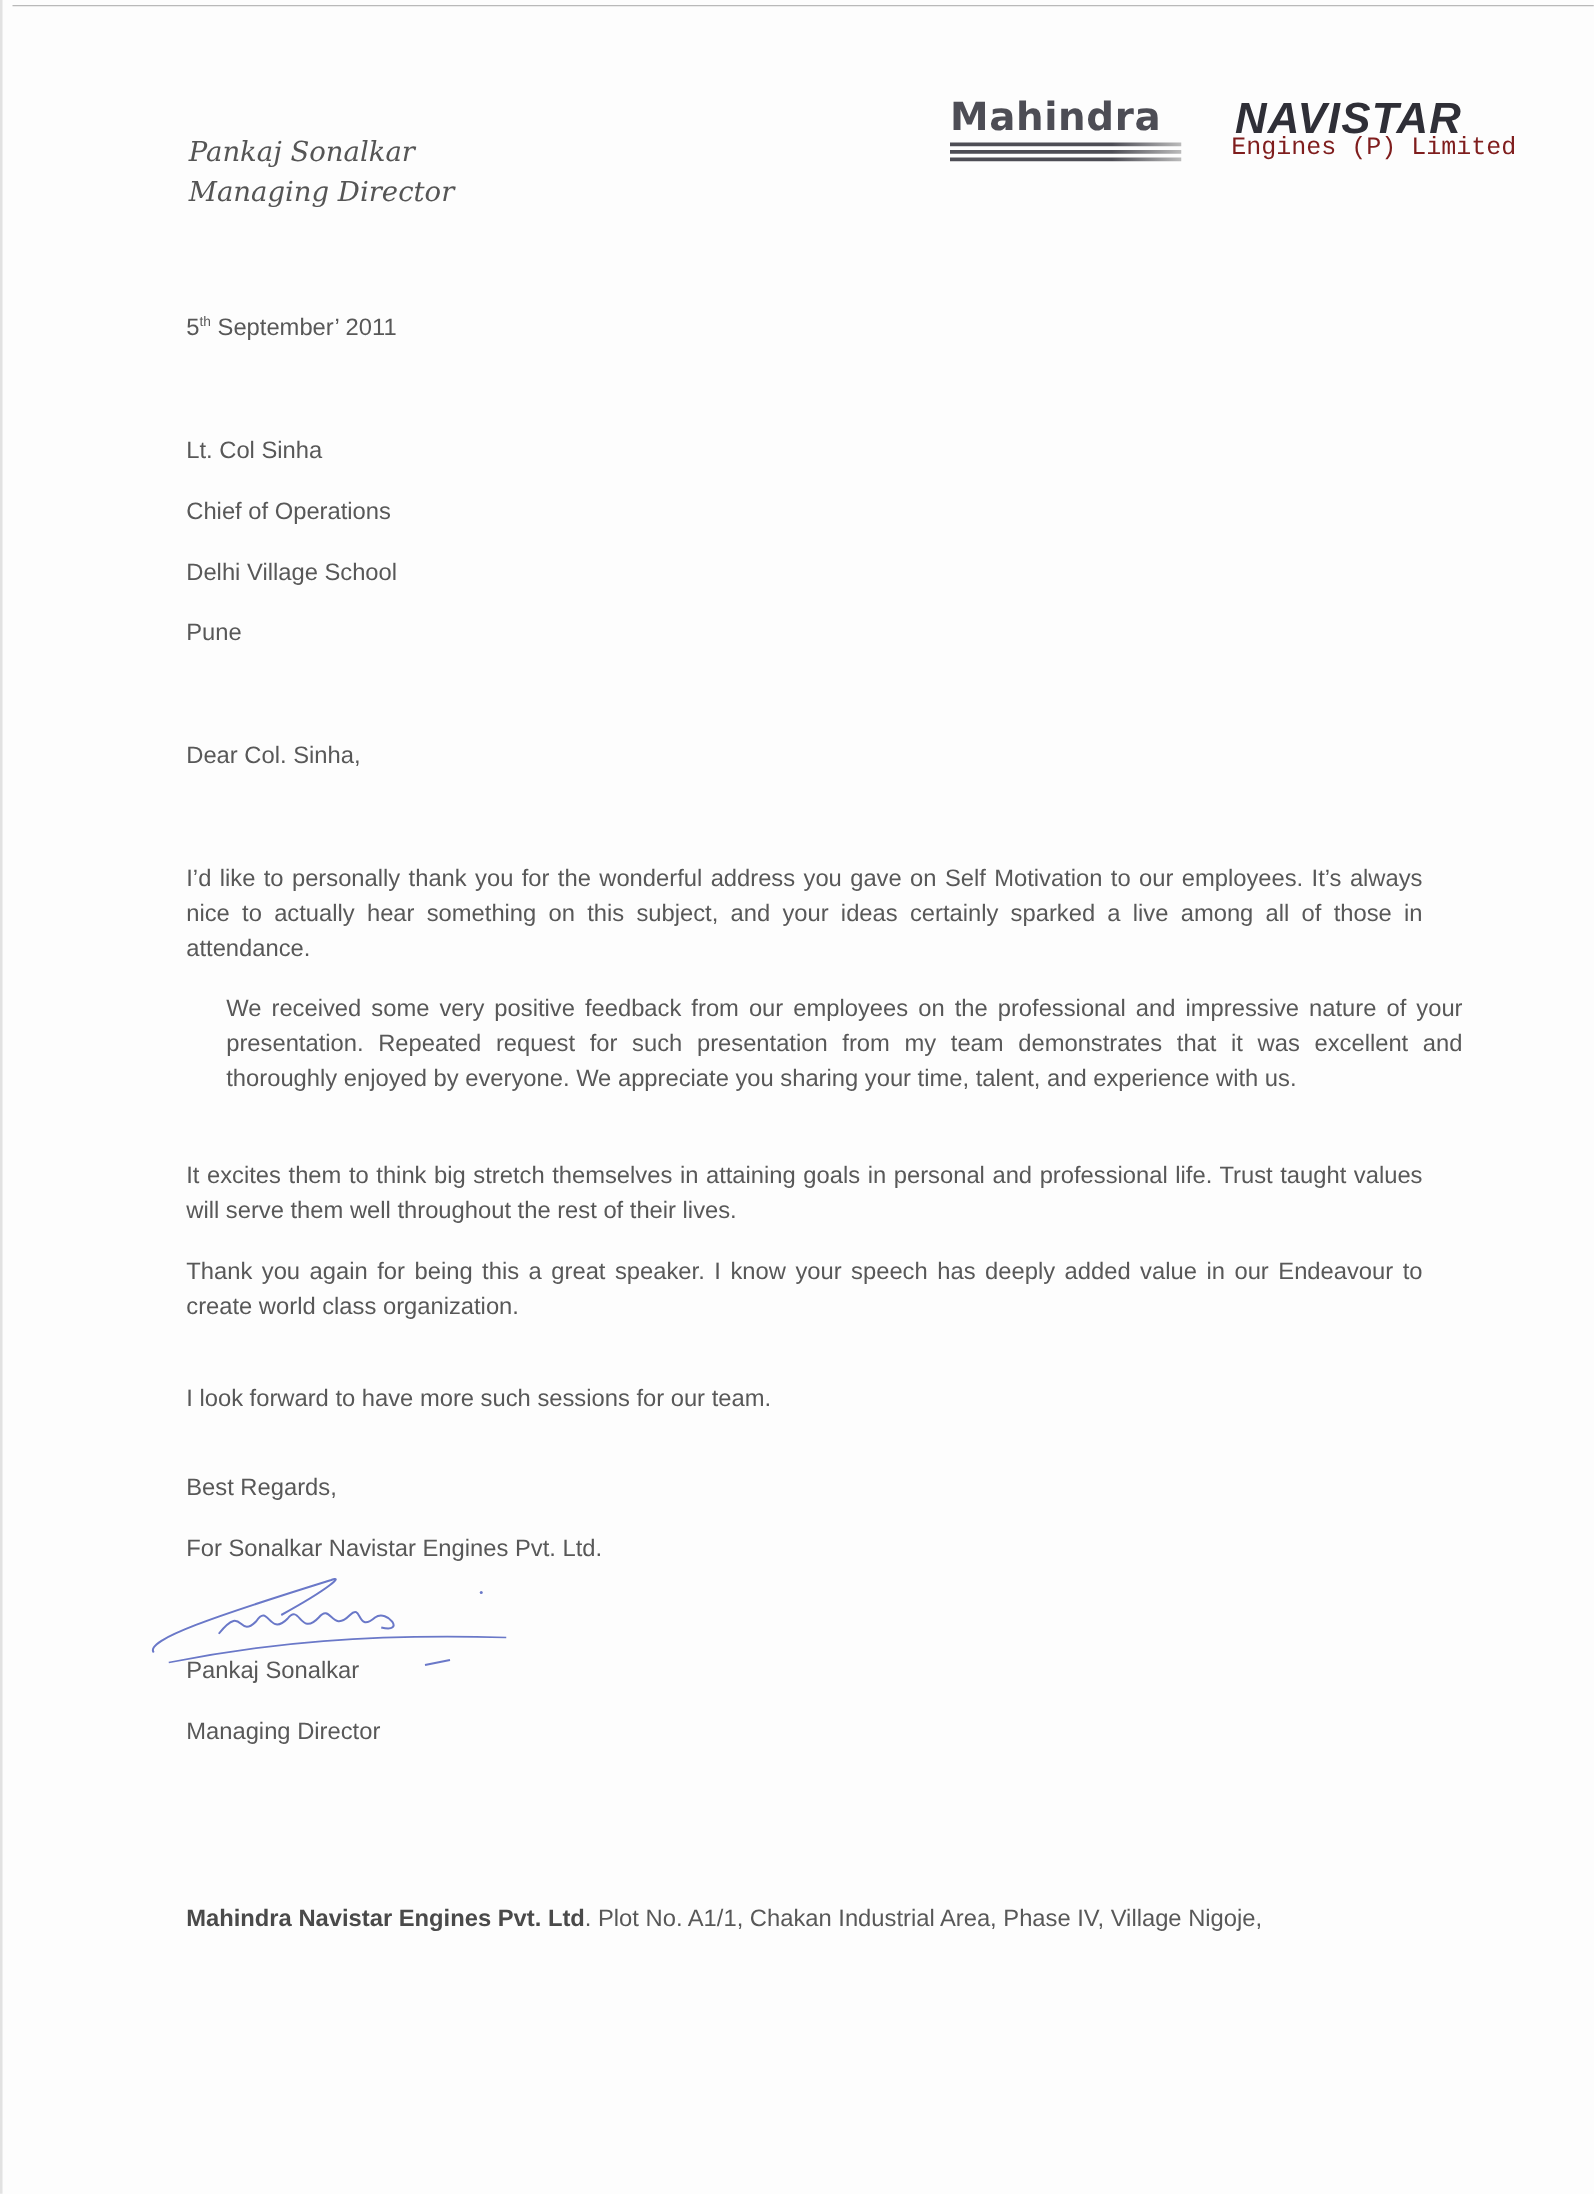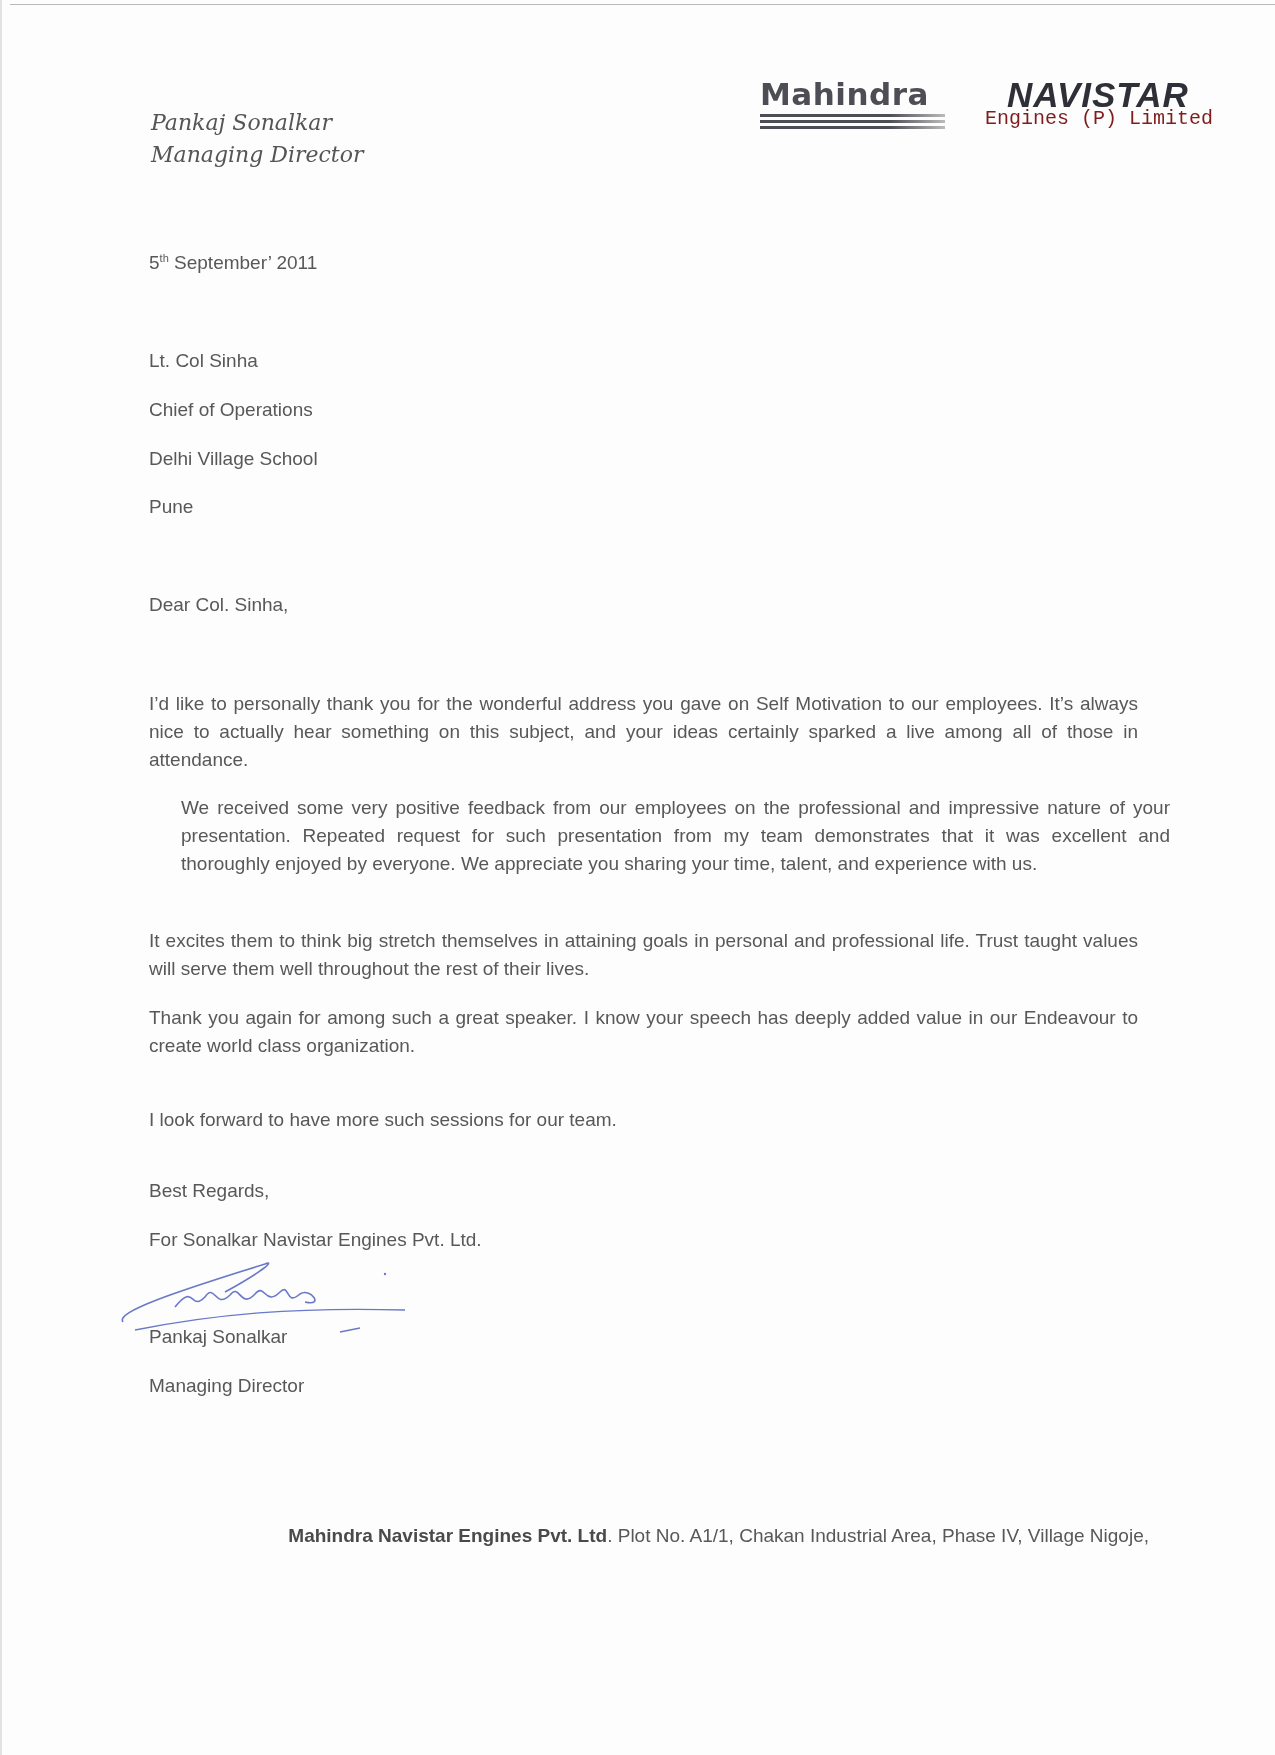--- a/index.html
+++ b/index.html
@@ -7,28 +7,28 @@
          font-family:"Liberation Sans", sans-serif; color:#555; }
   .edge-top { position:absolute; left:10px; top:4px; width:1265px; height:1px; background:#b9b9b9; }
   .edge-left { position:absolute; left:0; top:0; width:2px; height:1755px; background:#e2e2e2; }
   .t { position:absolute; left:149px; font-size:19px; color:#585858; white-space:nowrap; }
   .hdr { position:absolute; left:151px; font-family:"DejaVu Serif", serif; font-style:italic;
          font-size:22px; color:#555; }
   .logo { position:absolute; left:760px; top:76px; width:455px; height:60px; }
   .logo .m { position:absolute; left:0; top:0; font-family:"DejaVu Sans", sans-serif; font-weight:bold;
              font-size:31px; color:#4d4d55; letter-spacing:0.5px; }
   .logo .n { position:absolute; left:228px; top:-1px; font-family:"Liberation Sans", sans-serif; font-weight:bold;
-             font-style:italic; font-size:35px; color:#2f2f37; letter-spacing:1px;margin-left:19px; }
+             font-style:italic; font-size:35px; color:#2f2f37; letter-spacing:1px; }
   .logo .sub { position:absolute; left:225px; top:31px; font-size:20px; color:#7f1d1d;font-family:Liberation Mono, monospace; }
   .logo .lines { position:absolute; left:0; top:38px; width:185px; }
   .logo .lines div { height:3px; margin-bottom:3px; background:linear-gradient(to right,#4d4d55,#4d4d55 70%,#bbb); }
   .para { position:absolute; left:149px; width:989px; font-size:19px; line-height:28px; color:#585858;
           text-align:justify; }
   .sig { position:absolute; left:115px; top:1252px; }
-  .footer { position:absolute; left:149px; top:1522px; font-size:19px; line-height:28px; color:#585858; width:1000px;text-align:right; }
+  .footer { position:absolute; left:149px; top:1522px; font-size:19px; line-height:28px; color:#585858; width:1000px; }
   .footer b { color:#4a4a4a; }
   sup { font-size:11px;margin-top:39px; }
 </style>
 </head>
 <body>
 
 <div class="edge-top"></div>
 <div class="edge-left"></div>
 
 <div class="hdr" style="top:110px;">Pankaj Sonalkar</div>
@@ -50,21 +50,21 @@
 <div class="t" style="top:350px;">Lt. Col Sinha</div>
 <div class="t" style="top:399px;">Chief of Operations</div>
 <div class="t" style="top:448px;">Delhi Village School</div>
 <div class="t" style="top:496px;">Pune</div>
 
 <div class="t" style="top:594px;">Dear Col.  Sinha,</div>
 
 <div class="para" style="top:690px;">I’d like to personally  thank you for the wonderful address you gave on Self Motivation to our employees. It’s always nice to actually hear something on this subject, and your ideas certainly sparked a live among all of those in attendance.</div>
 <div class="para" style="top:794px;margin-left:32px;">We received some very positive feedback from our employees on the professional and impressive nature of your presentation. Repeated request for such presentation from my team demonstrates that it was excellent and thoroughly enjoyed by everyone. We appreciate you sharing your time, talent, and experience with us.</div>
 <div class="para" style="top:927px;">It excites them to think big stretch themselves in attaining goals in personal and professional life. Trust taught values will serve them well throughout the rest of their lives.</div>
-<div class="para" style="top:1004px;">Thank you again for among such a great speaker. I know your speech has deeply added value in our Endeavour to create world class organization.</div>
+<div class="para" style="top:1004px;">Thank you again for being this a great speaker. I know your speech has deeply added value in our Endeavour to create world class organization.</div>
 <div class="para" style="top:1080px;margin-top:26px;">I look forward to have more such sessions for our team.</div>
 
 <div class="t" style="top:1180px;">Best Regards,</div>
 <div class="t" style="top:1229px;">For Sonalkar Navistar Engines Pvt. Ltd.</div>
 
 <svg class="sig" width="300" height="90" viewBox="0 0 300 90">
   <path d="M8,70 C0,60 60,40 150,12 C160,8 150,18 110,40" fill="none" stroke="#6a78c8" stroke-width="1.6"></path>
   <path d="M60,55 C80,30 75,60 90,45 C100,30 100,58 115,43 C125,30 125,58 140,42 C150,30 150,55 165,40 C175,30 170,55 185,42 C195,35 210,55 190,50" fill="none" stroke="#6a78c8" stroke-width="1.6"></path>
   <path d="M20,78 C100,62 180,55 290,58" fill="none" stroke="#6a78c8" stroke-width="1.3"></path>
   <path d="M225,80 L245,76" stroke="#6a78c8" stroke-width="1.5"></path>

